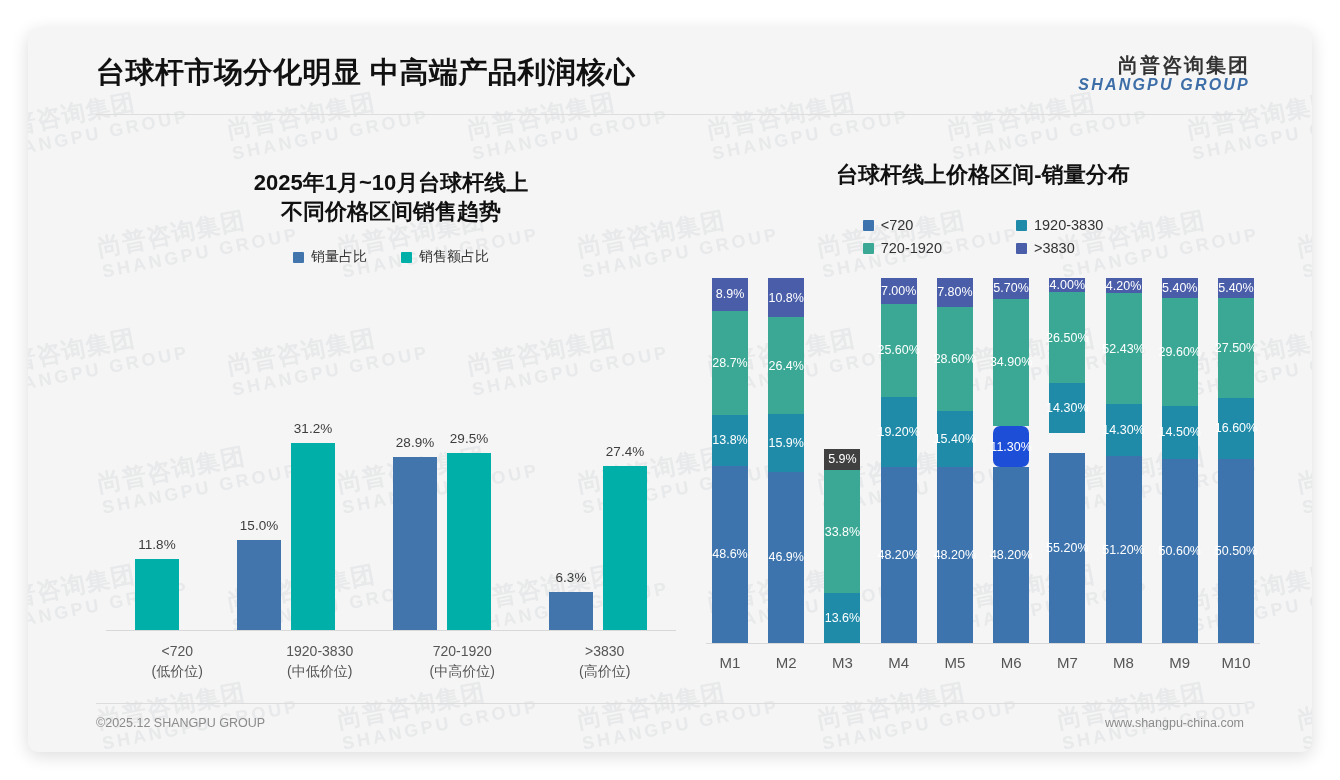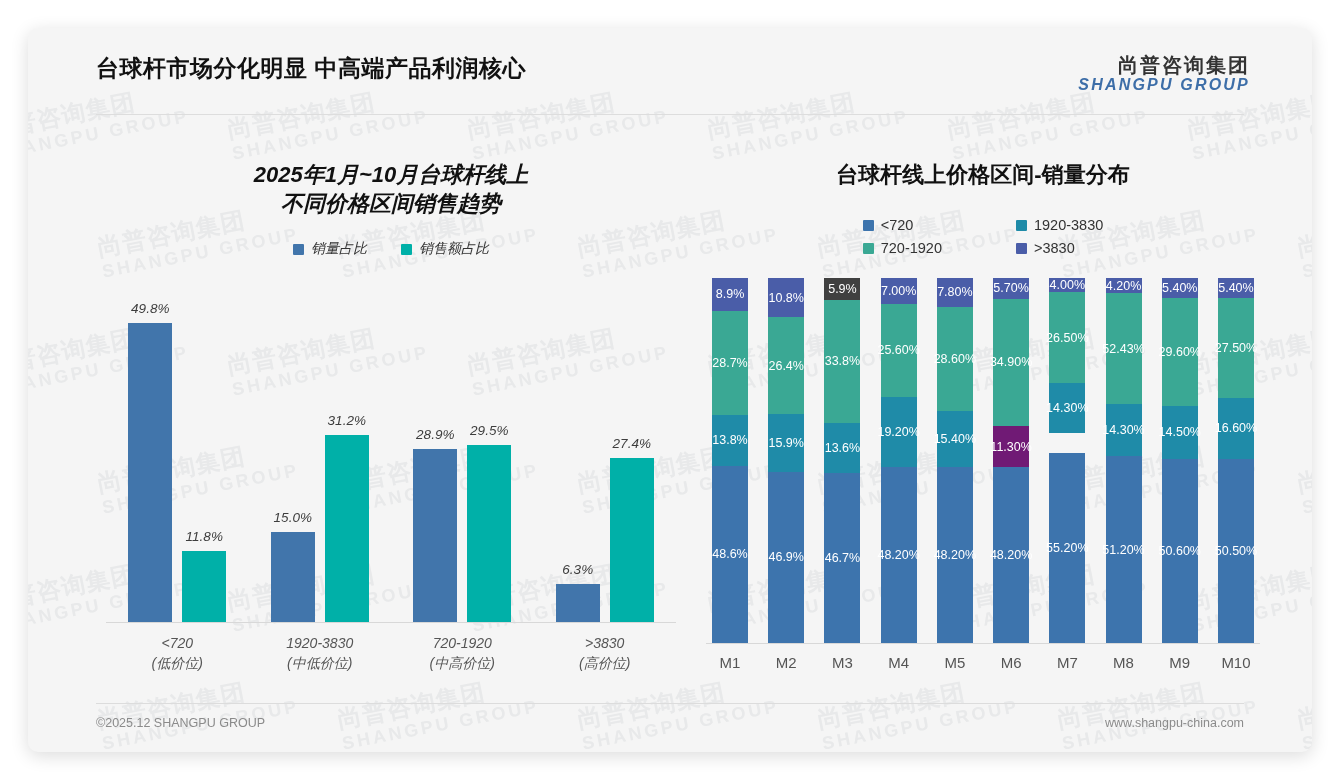--- a/index.html
+++ b/index.html
@@ -29,31 +29,31 @@
     line-height:1.12;
     letter-spacing:1px;
   }
   .wm .l1{font-size:24px;display:block;}
   .wm .l2{font-size:18px;display:block;letter-spacing:3px;}
 
   
   .header{position:absolute;left:0;top:0;width:100%;height:72px;z-index:3;}
   .title{
     position:absolute;left:68px;top:25px;
-    font-size:23px;font-weight:bold;color:#111;
+    font-size:29px;font-weight:bold;color:#111;
     letter-spacing:0.5px;
   }
   .logo{position:absolute;right:62px;top:26px;text-align:right;}
   .logo .cn{font-size:20px;font-weight:bold;color:#333;letter-spacing:2px;display:block;line-height:1.1;}
   .logo .en{font-size:16px;font-weight:bold;font-style:italic;color:#3d6ea8;letter-spacing:2.2px;display:block;line-height:1.15;}
   .hdr-rule{position:absolute;left:68px;top:86px;width:1148px;height:1px;background:#dddddd;z-index:3;}
 
   
   .panel{position:absolute;z-index:3;}
-  #panel-left{left:68px;top:110px;width:590px;height:580px;font-style:italic;}
+  #panel-left{left:68px;top:118px;width:590px;height:580px;}
   #panel-right{left:672px;top:110px;width:566px;height:580px;}
 
   .chart-title{
     text-align:center;font-size:22px;font-weight:bold;color:#111;
     line-height:1.32;margin:0;padding-top:22px;
   }
   .chart-title .ln{display:block;}
 
   
   .legend-row{display:flex;justify-content:center;gap:34px;margin-top:22px;}
@@ -278,24 +278,20 @@
           <span class="sw" style="background:#4175ab"></span>
           <span>销量占比</span>
         </div>
         <div class="lg">
           <span class="sw" style="background:#00b0a8"></span>
           <span>销售额占比</span>
         </div>
       </div>
     <div class="gb-plot" id="grouped-plot">
         <div class="gb-group">
-          <div class="gb-bar" style="height: 90.5455%;">
-            <span class="vlabel">49.8%</span>
-            <div class="fill" style="background:#4175ab"></div>
-          </div>
           <div class="gb-bar" style="height: 21.4545%;">
             <span class="vlabel">11.8%</span>
             <div class="fill" style="background:#00b0a8"></div>
           </div>
         </div>
         <div class="gb-group">
           <div class="gb-bar" style="height: 27.2727%;">
             <span class="vlabel">15.0%</span>
             <div class="fill" style="background:#4175ab"></div>
           </div>
@@ -387,23 +383,20 @@
         <div class="sb-col">
           <div class="sb-seg" style="height: 5.9%; background: #404040;">
             <span class="slabel">5.9%</span>
           </div>
           <div class="sb-seg" style="height: 33.8%; background: rgb(58, 168, 148);">
             <span class="slabel">33.8%</span>
           </div>
           <div class="sb-seg" style="height: 13.6%; background: rgb(31, 139, 168);">
             <span class="slabel">13.6%</span>
           </div>
-          <div class="sb-seg" style="height: 46.7%; background: rgb(61, 116, 173);">
-            <span class="slabel">46.7%</span>
-          </div>
         </div>
         <div class="sb-col">
           <div class="sb-seg" style="height: 7%; background: rgb(74, 93, 168);">
             <span class="slabel">7.00%</span>
           </div>
           <div class="sb-seg" style="height: 25.6%; background: rgb(58, 168, 148);">
             <span class="slabel">25.60%</span>
           </div>
           <div class="sb-seg" style="height: 19.2%; background: rgb(31, 139, 168);">
             <span class="slabel">19.20%</span>
@@ -426,21 +419,21 @@
             <span class="slabel">48.20%</span>
           </div>
         </div>
         <div class="sb-col">
           <div class="sb-seg" style="height: 5.7%; background: rgb(74, 93, 168);">
             <span class="slabel">5.70%</span>
           </div>
           <div class="sb-seg" style="height: 34.9%; background: rgb(58, 168, 148);">
             <span class="slabel">34.90%</span>
           </div>
-          <div class="sb-seg" style="height: 11.3%; background: #701a75;">
+          <div class="sb-seg" style="height: 11.3%; background: #1d4ed8; border-radius: 7px;">
             <span class="slabel">11.30%</span>
           </div>
           <div class="sb-seg" style="height: 48.2%; background: rgb(61, 116, 173);">
             <span class="slabel">48.20%</span>
           </div>
         </div>
         <div class="sb-col">
           <div class="sb-seg" style="height: 4%; background: rgb(74, 93, 168);">
             <span class="slabel">4.00%</span>
           </div>

